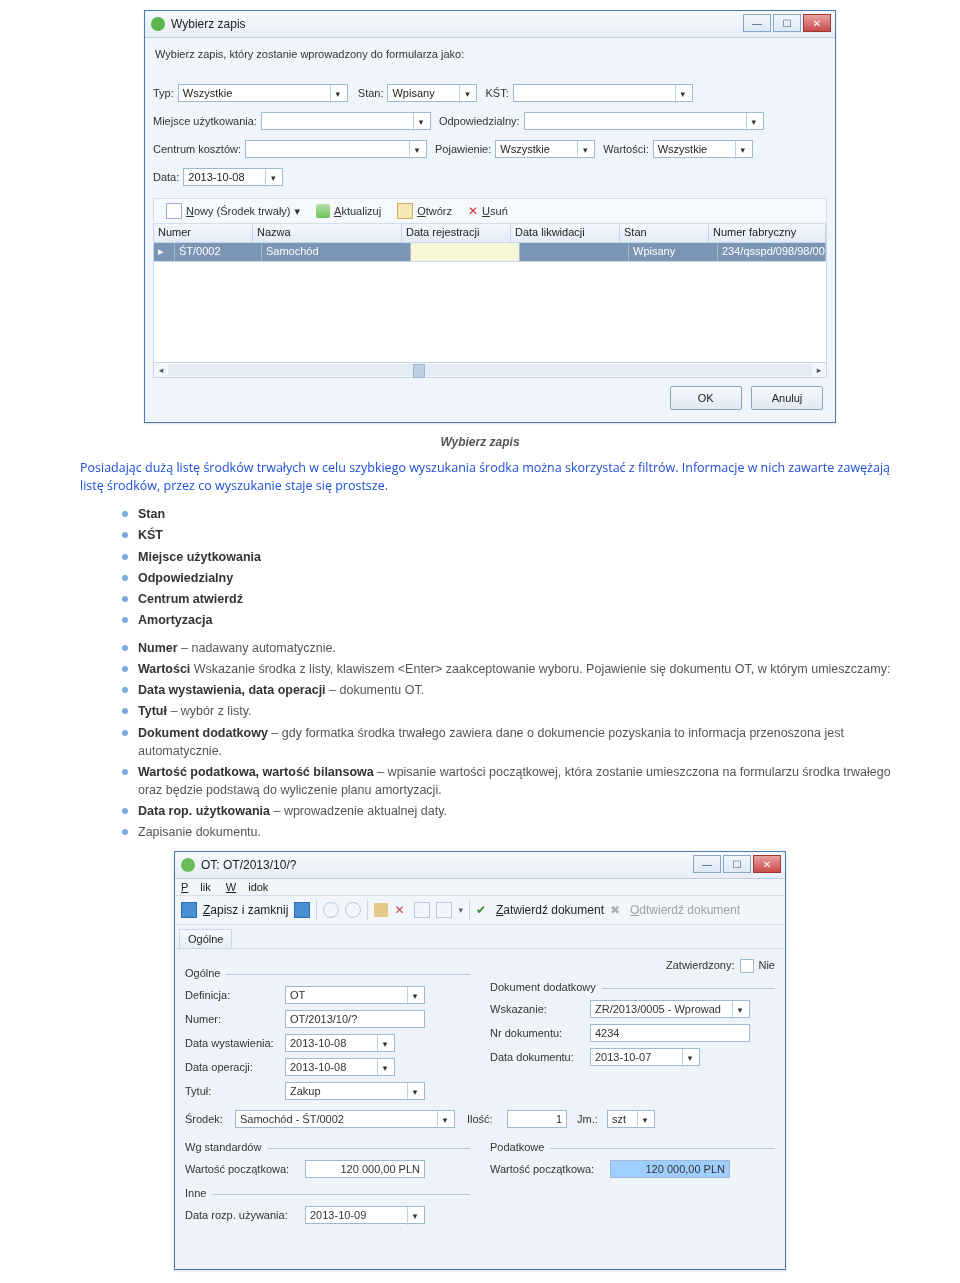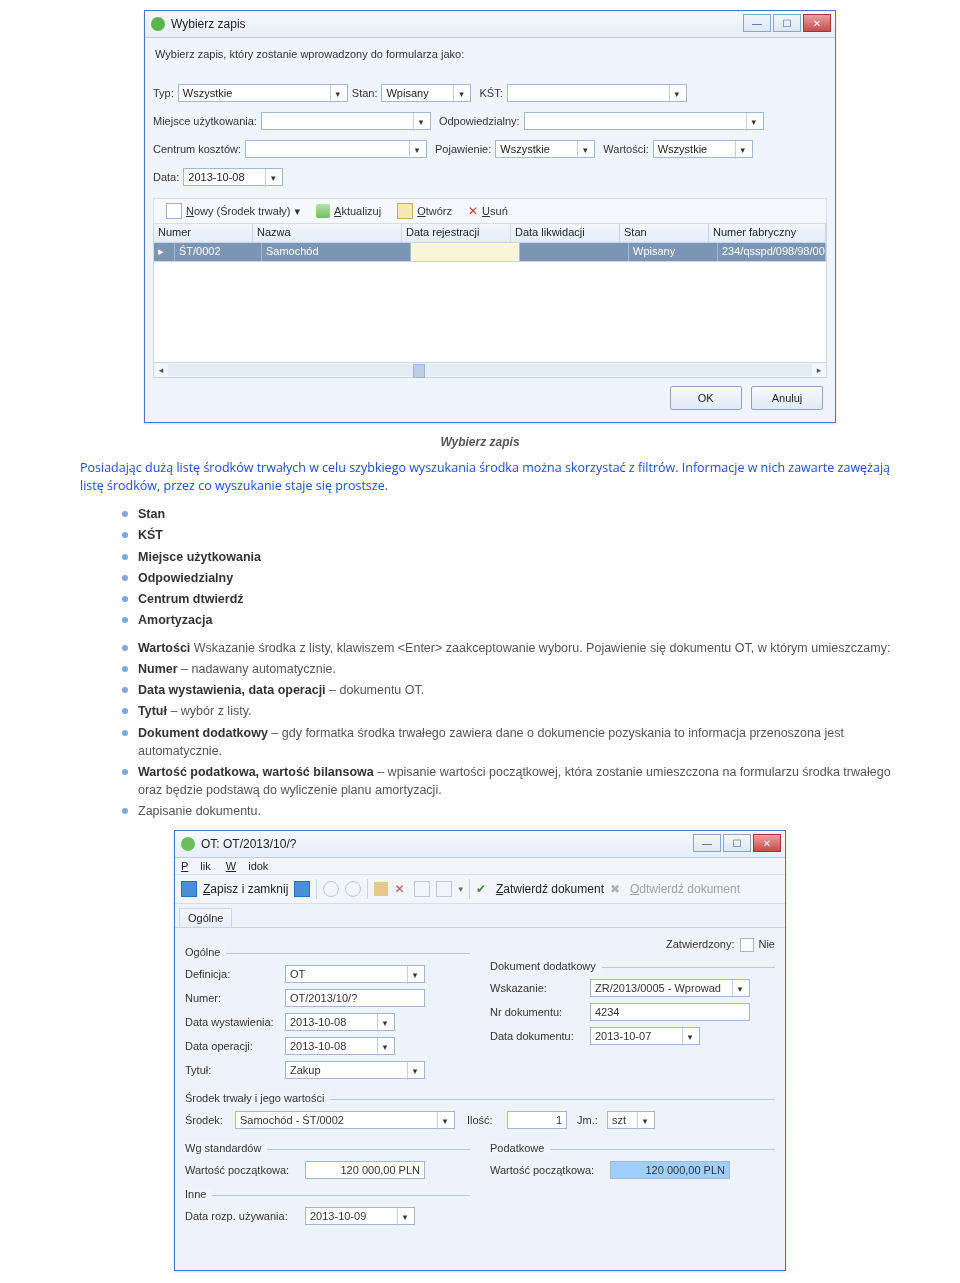--- a/index.html
+++ b/index.html
@@ -75,21 +75,21 @@
       <div class="winbtn">☐</div>
       <div class="winbtn close">✕</div>
     </div>
   </div>
   <div class="wbody">
     <div style="font-size:11px;color:#333;margin:4px 2px 22px;">Wybierz zapis, który zostanie wprowadzony do formularza jako:</div>
 
     <div class="prow">
       <label>Typ:</label>
       <span class="drop" style="width:170px">Wszystkie</span>
-      <label style="margin-left:4px">Stan:</label>
+      <label style="margin-left:10px">Stan:</label>
       <span class="drop" style="width:90px">Wpisany</span>
       <label style="margin-left:8px">KŚT:</label>
       <span class="drop" style="width:180px"></span>
     </div>
     <div class="prow">
       <label>Miejsce użytkowania:</label>
       <span class="drop" style="width:170px"></span>
       <label style="margin-left:8px">Odpowiedzialny:</label>
       <span class="drop" style="width:240px"></span>
     </div>
@@ -156,30 +156,31 @@
 </div>
 
 <div class="cap">Wybierz zapis</div>
 <p class="para">Posiadając dużą listę środków trwałych w celu szybkiego wyszukania środka można skorzystać z filtrów. Informacje w nich zawarte zawężają listę środków, przez co wyszukanie staje się prostsze.</p>
 
 <ul class="doclist">
   <li><b>Stan</b></li>
   <li><b>KŚT</b></li>
   <li><b>Miejsce użytkowania</b></li>
   <li><b>Odpowiedzialny</b></li>
-  <li><b>Centrum dtwierdź</b></li>
+  <li><b>Centrum atwierdź</b></li>
   <li><b>Amortyzacja</b></li>
 </ul>
 <ul class="doclist">
+  <li><b>Numer</b><span> – nadawany automatycznie.</span></li>
   <li><b>Wartości</b><span> Wskazanie środka z listy, klawiszem &lt;Enter&gt; zaakceptowanie wyboru. Pojawienie się dokumentu OT, w którym umieszczamy:</span></li>
-  <li><b>Numer</b><span> – nadawany automatycznie.</span></li>
   <li><b>Data wystawienia, data operacji</b><span> – dokumentu OT.</span></li>
   <li><b>Tytuł</b><span> – wybór z listy.</span></li>
   <li><b>Dokument dodatkowy</b><span> – gdy formatka środka trwałego zawiera dane o dokumencie pozyskania to informacja przenoszona jest automatycznie.</span></li>
   <li><b>Wartość podatkowa, wartość bilansowa</b><span> – wpisanie wartości początkowej, która zostanie umieszczona na formularzu środka trwałego oraz będzie podstawą do wyliczenie planu amortyzacji.</span></li>
+  <li><b>Data rop. użytkowania</b><span> – wprowadzenie aktualnej daty.</span></li>
   <li><span>Zapisanie dokumentu.</span></li>
 </ul>
 
 <div class="win win2">
   <div class="titlebar">
     <span class="ticon" style="background:#6bbf5a"></span>
     <span class="ttxt">OT: OT/2013/10/?</span>
     <div class="winbtns">
       <div class="winbtn">—</div>
       <div class="winbtn">☐</div>
@@ -250,41 +251,40 @@
               <label>Nr dokumentu:</label>
               <span class="inp" style="width:160px">4234</span>
             </div>
         <div class="frow">
               <label>Data dokumentu:</label>
               <span class="drop" style="width:110px">2013-10-07</span>
             </div>
       </div>
     </div>
 
-    <div class="ghead"><span class="gl"></span><span class="gt">Środek trwały i jego wartości</span></div>
     <div class="frow">
       <label style="width:50px">Środek:</label>
       <span class="drop" style="width:220px">Samochód - ŚT/0002</span>
       <label style="width:40px;margin-left:12px">Ilość:</label>
       <span class="inp" style="width:60px;text-align:right;justify-content:flex-end">1</span>
       <label style="width:30px;margin-left:10px">Jm.:</label>
       <span class="drop" style="width:48px">szt</span>
     </div>
 
     <div class="twin" style="margin-top:4px">
       <div class="col">
         <div class="ghead"><span class="gl"></span><span class="gt">Wg standardów</span></div>
         <div class="frow">
               <label style="width:120px">Wartość początkowa:</label>
               <span class="inp" style="width:120px;text-align:right;justify-content:flex-end">120 000,00 PLN</span>
             </div>
         <div class="ghead"><span class="gl"></span><span class="gt">Inne</span></div>
         <div class="frow">
               <label style="width:120px">Data rozp. używania:</label>
-              <span class="drop" style="width:110px">2013-10-09</span>
+              <span class="drop" style="width:120px">2013-10-09</span>
             </div>
       </div>
       <div class="col">
         <div class="ghead"><span class="gl"></span><span class="gt">Podatkowe</span></div>
         <div class="frow">
               <label style="width:120px">Wartość początkowa:</label>
               <span class="inp hl" style="width:120px;text-align:right;justify-content:flex-end">120 000,00 PLN</span>
             </div>
       </div>
     </div>

